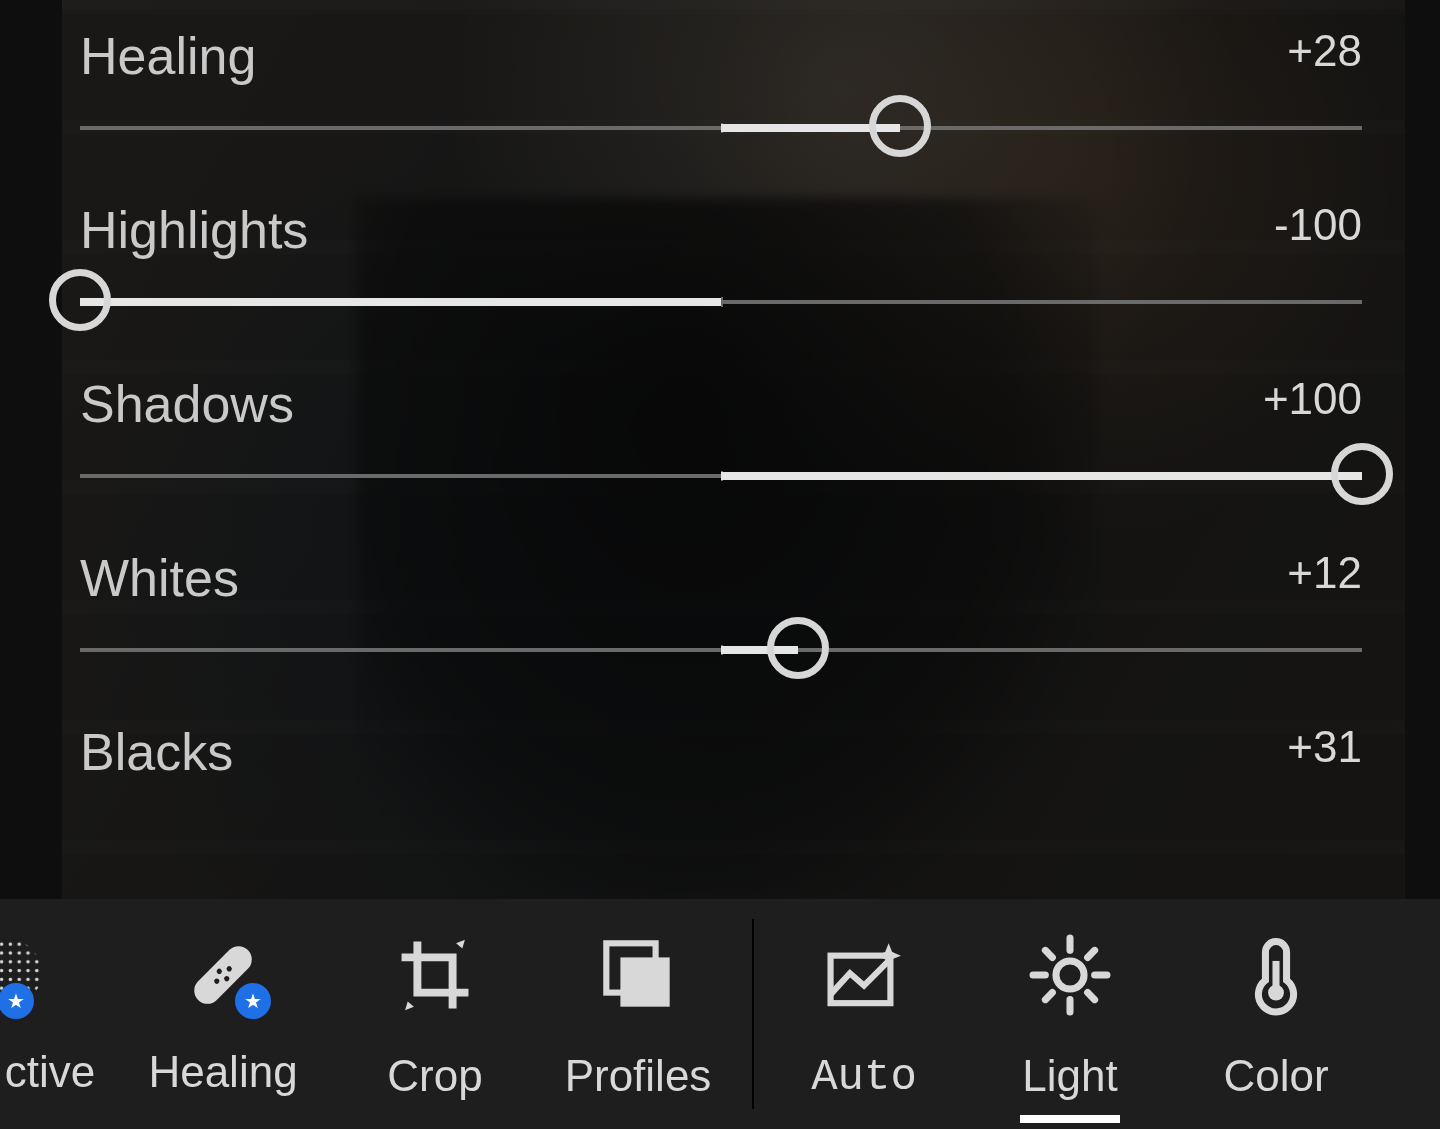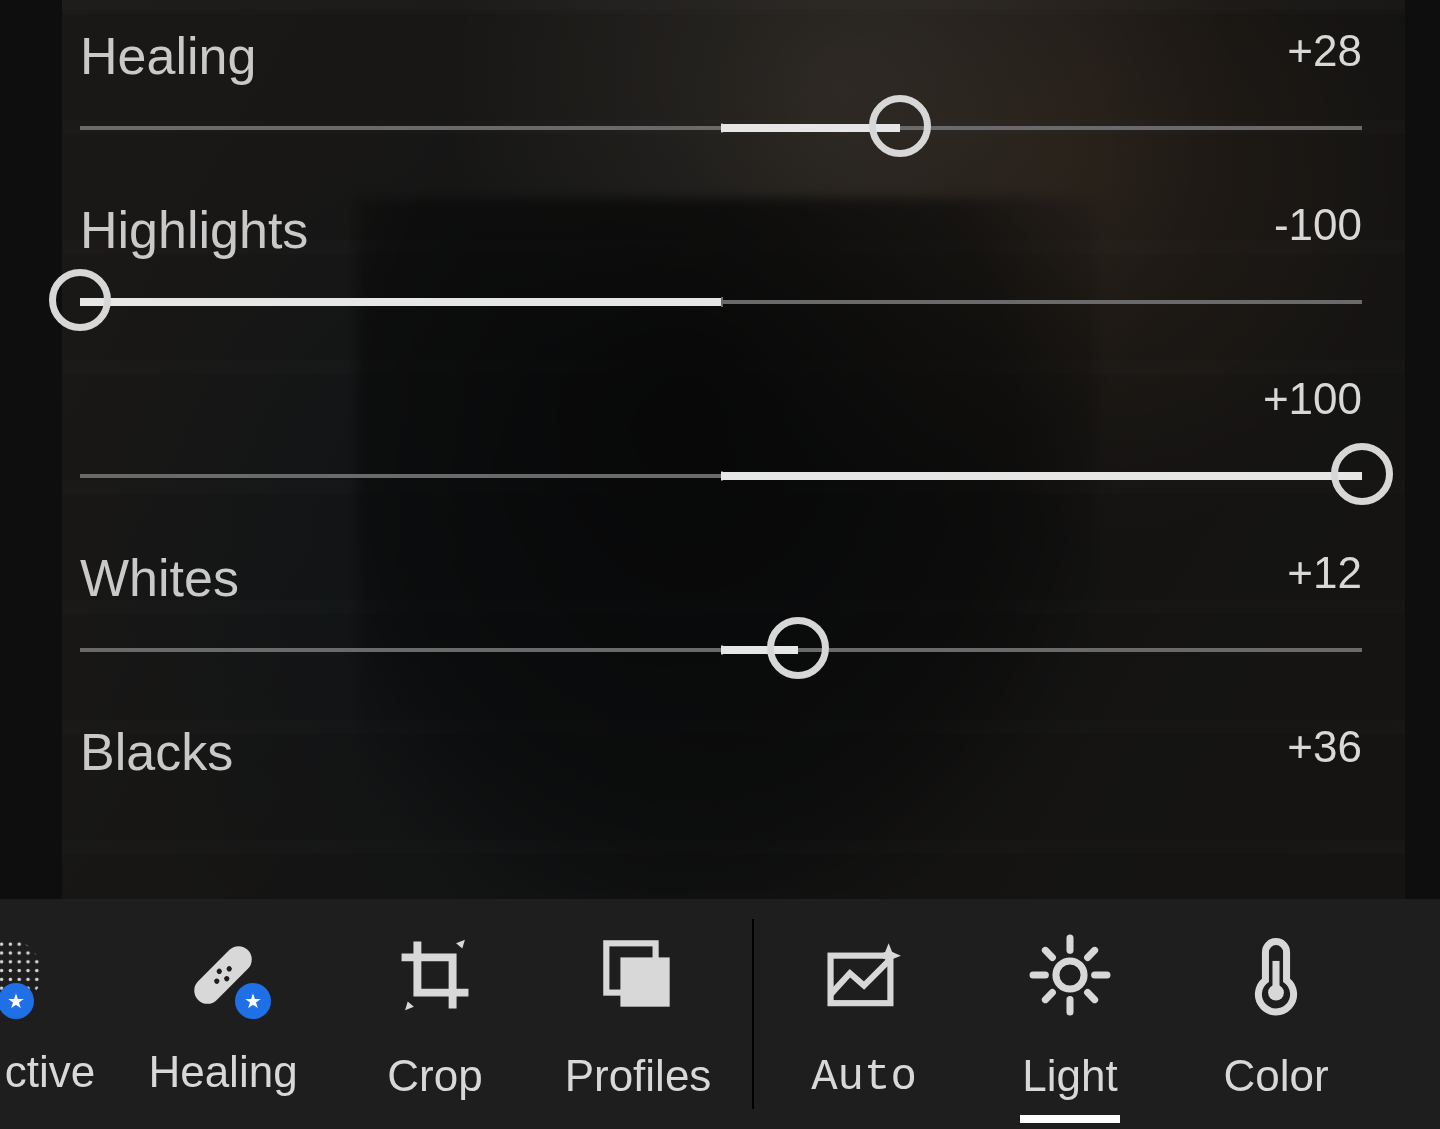--- a/index.html
+++ b/index.html
@@ -178,41 +178,42 @@
     <span class="slider-label">Highlights</span>
     <span class="slider-value">-100</span>
     <div class="track">
       <div class="center-mark"></div>
       <div class="fill" style="left: 0%; width: 50%;"></div>
     </div>
     <div class="thumb" style="left: 0%;"></div>
   </div>
 
   <div class="slider-row">
+    <span class="slider-label">Shadows</span>
     <span class="slider-value">+100</span>
     <div class="track">
       <div class="center-mark"></div>
       <div class="fill" style="left: 50%; width: 50%;"></div>
     </div>
     <div class="thumb" style="left: 100%;"></div>
   </div>
 
   <div class="slider-row">
     <span class="slider-label">Whites</span>
     <span class="slider-value">+12</span>
     <div class="track">
       <div class="center-mark"></div>
       <div class="fill" style="left: 50%; width: 6%;"></div>
     </div>
     <div class="thumb" style="left: 56%;"></div>
   </div>
 
   <div class="slider-row" style="height:80px;">
     <span class="slider-label">Blacks</span>
-    <span class="slider-value">+36</span>
+    <span class="slider-value">+31</span>
     
   </div>
 
 </div>
 
 <div class="toolbar">
 
   <div class="tool" style="width:100px;padding-left:0;">
     <span style="position:relative;display:block;width:88px;height:88px;">
       <svg viewBox="0 0 100 100" style="position:absolute;left:-44px;top:0;">

